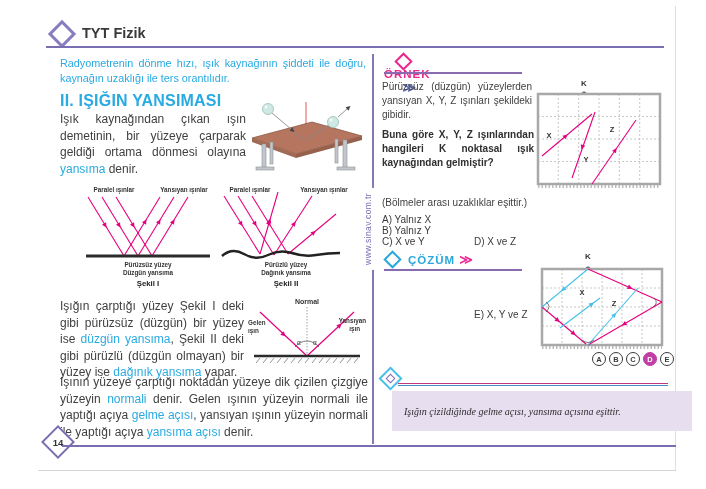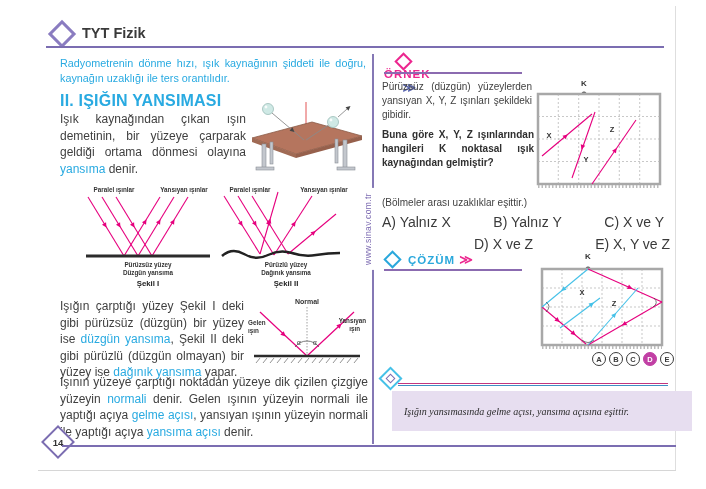--- a/index.html
+++ b/index.html
@@ -25,21 +25,21 @@
   
   .sechdr{display:flex;align-items:center;}
   .sechdr .dm{width:9px;height:9px;border:2px solid;transform:rotate(45deg);margin:0 9px 0 2px;background:#fff;}
   .sechdr .lbl{font-size:11.5px;font-weight:bold;letter-spacing:1px;}
   .sechdr .chev{font-size:13px;font-weight:bold;margin-left:4px;}
   .sechdr-rule{height:1.5px;background:#8b6bb0;}
   .ornek .dm{border-color:#ec268f;} .ornek .lbl{color:#ec268f;} .ornek .chev{color:#5b67b0;}
   .cozum .dm{border-color:#2aa8dc;} .cozum .lbl{color:#2aa8dc;} .cozum .chev{color:#ec268f;}
   .r-txt{font-size:10px;line-height:1.42;}
   .q-bold{font-weight:bold;color:#2f2f2f;}
-  .opt-row{display:flex;font-size:14px;color:#3a3a3a;}
+  .opt-row{display:flex;font-size:10px;color:#3a3a3a;flex-direction:column;}
   
   .bubbles{display:flex;gap:3px;}
   .bubble{width:12px;height:12px;border:1.2px solid #3a3a3a;border-radius:50%;font-size:7.5px;
           font-weight:bold;color:#3a3a3a;display:flex;align-items:center;justify-content:center;background:#fff;}
   .bubble.selected{background:#c13fa4;border-color:#c13fa4;color:#fff;}
   
   .tip-diamond{width:13px;height:13px;border:2px solid #45c1e8;transform:rotate(45deg);background:#fff;}
   .tip-diamond-inner{position:absolute;left:2.5px;top:2.5px;width:5px;height:5px;border:1.5px solid #7b6db1;}
   .tip-rule-a{height:1px;background:#c2357f;}
   .tip-rule-b{height:1px;background:#3f8fc4;}
@@ -287,16 +287,16 @@
     <span class="bubble selected">D</span>
     <span class="bubble">E</span>
   </div>
 
   <div class="abs tip-diamond" style="left:382px;top:370px;">
     <span class="tip-diamond-inner"></span>
   </div>
   <div class="abs tip-rule-a" style="left:398px;top:383px;width:270px;"></div>
   <div class="abs tip-rule-b" style="left:398px;top:385px;width:270px;"></div>
   <div class="abs tip-box" style="left:392px;top:391px;width:276px;height:40px;">
-    <span>Işığın yansımasında gelme açısı, yansıma açısına eşittir.</span>
+    <span>Işığın çizildiğinde gelme açısı, yansıma açısına eşittir.</span>
   </div>
 
 </div>
 
 </body></html>

